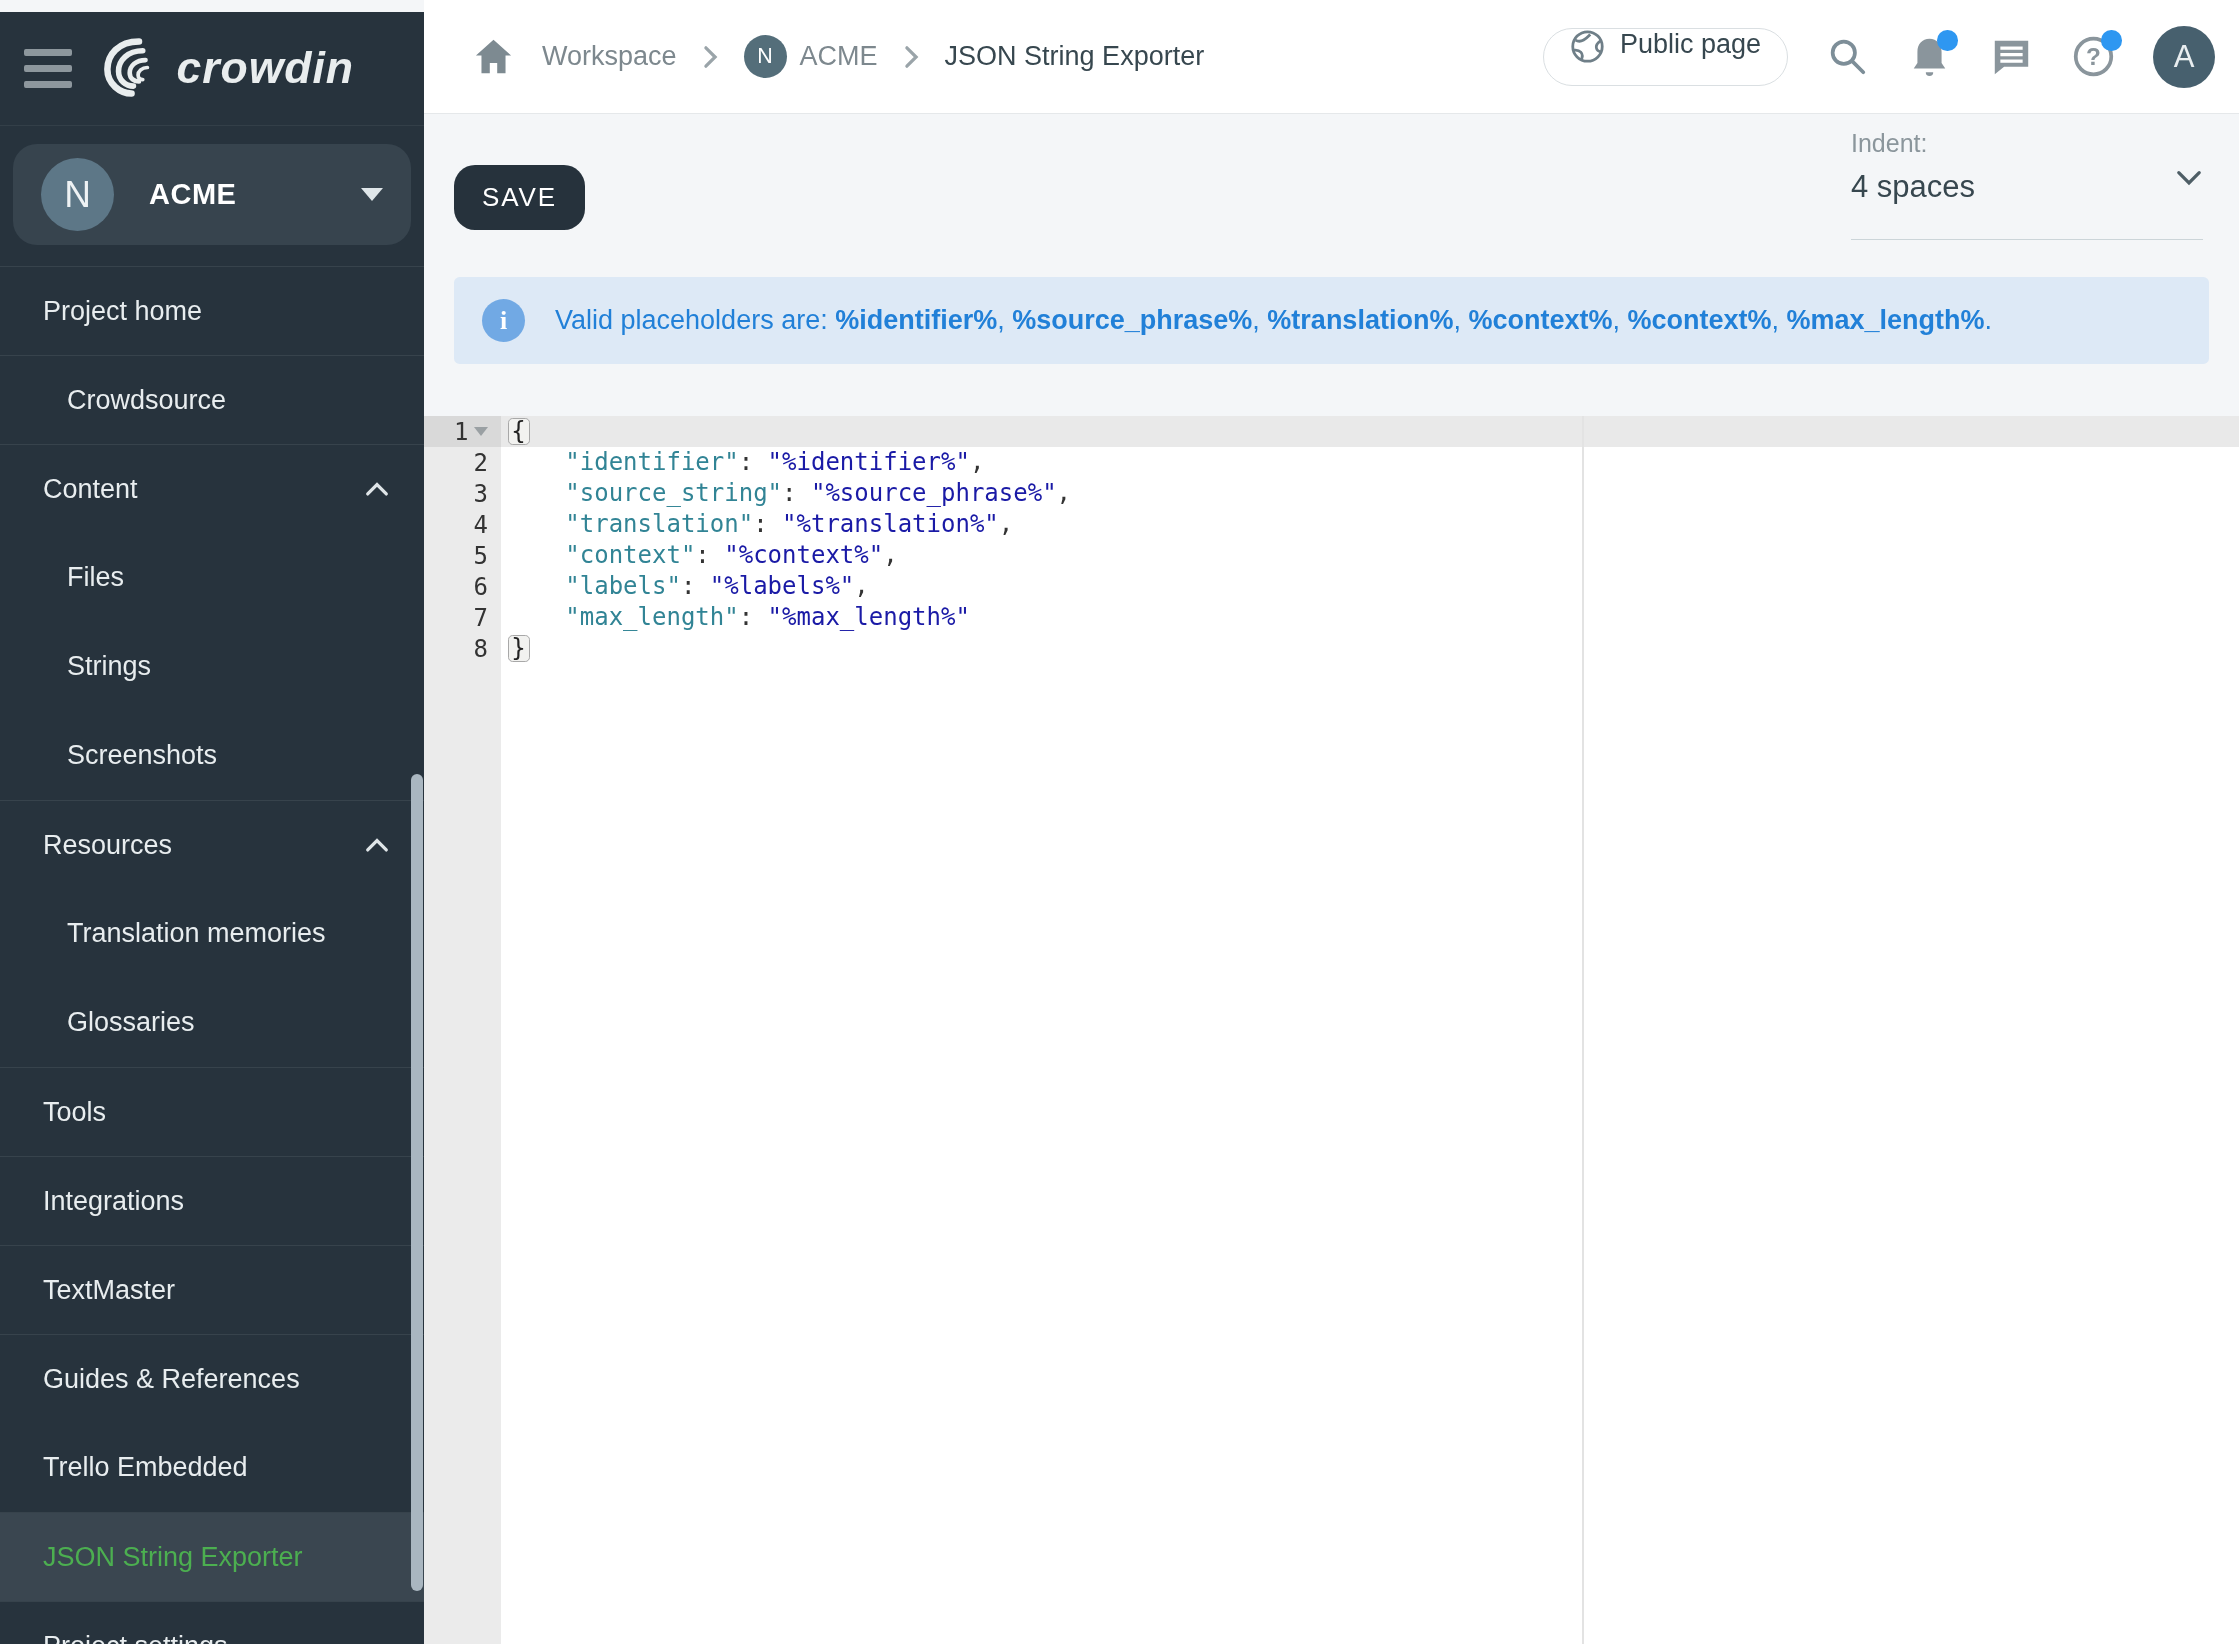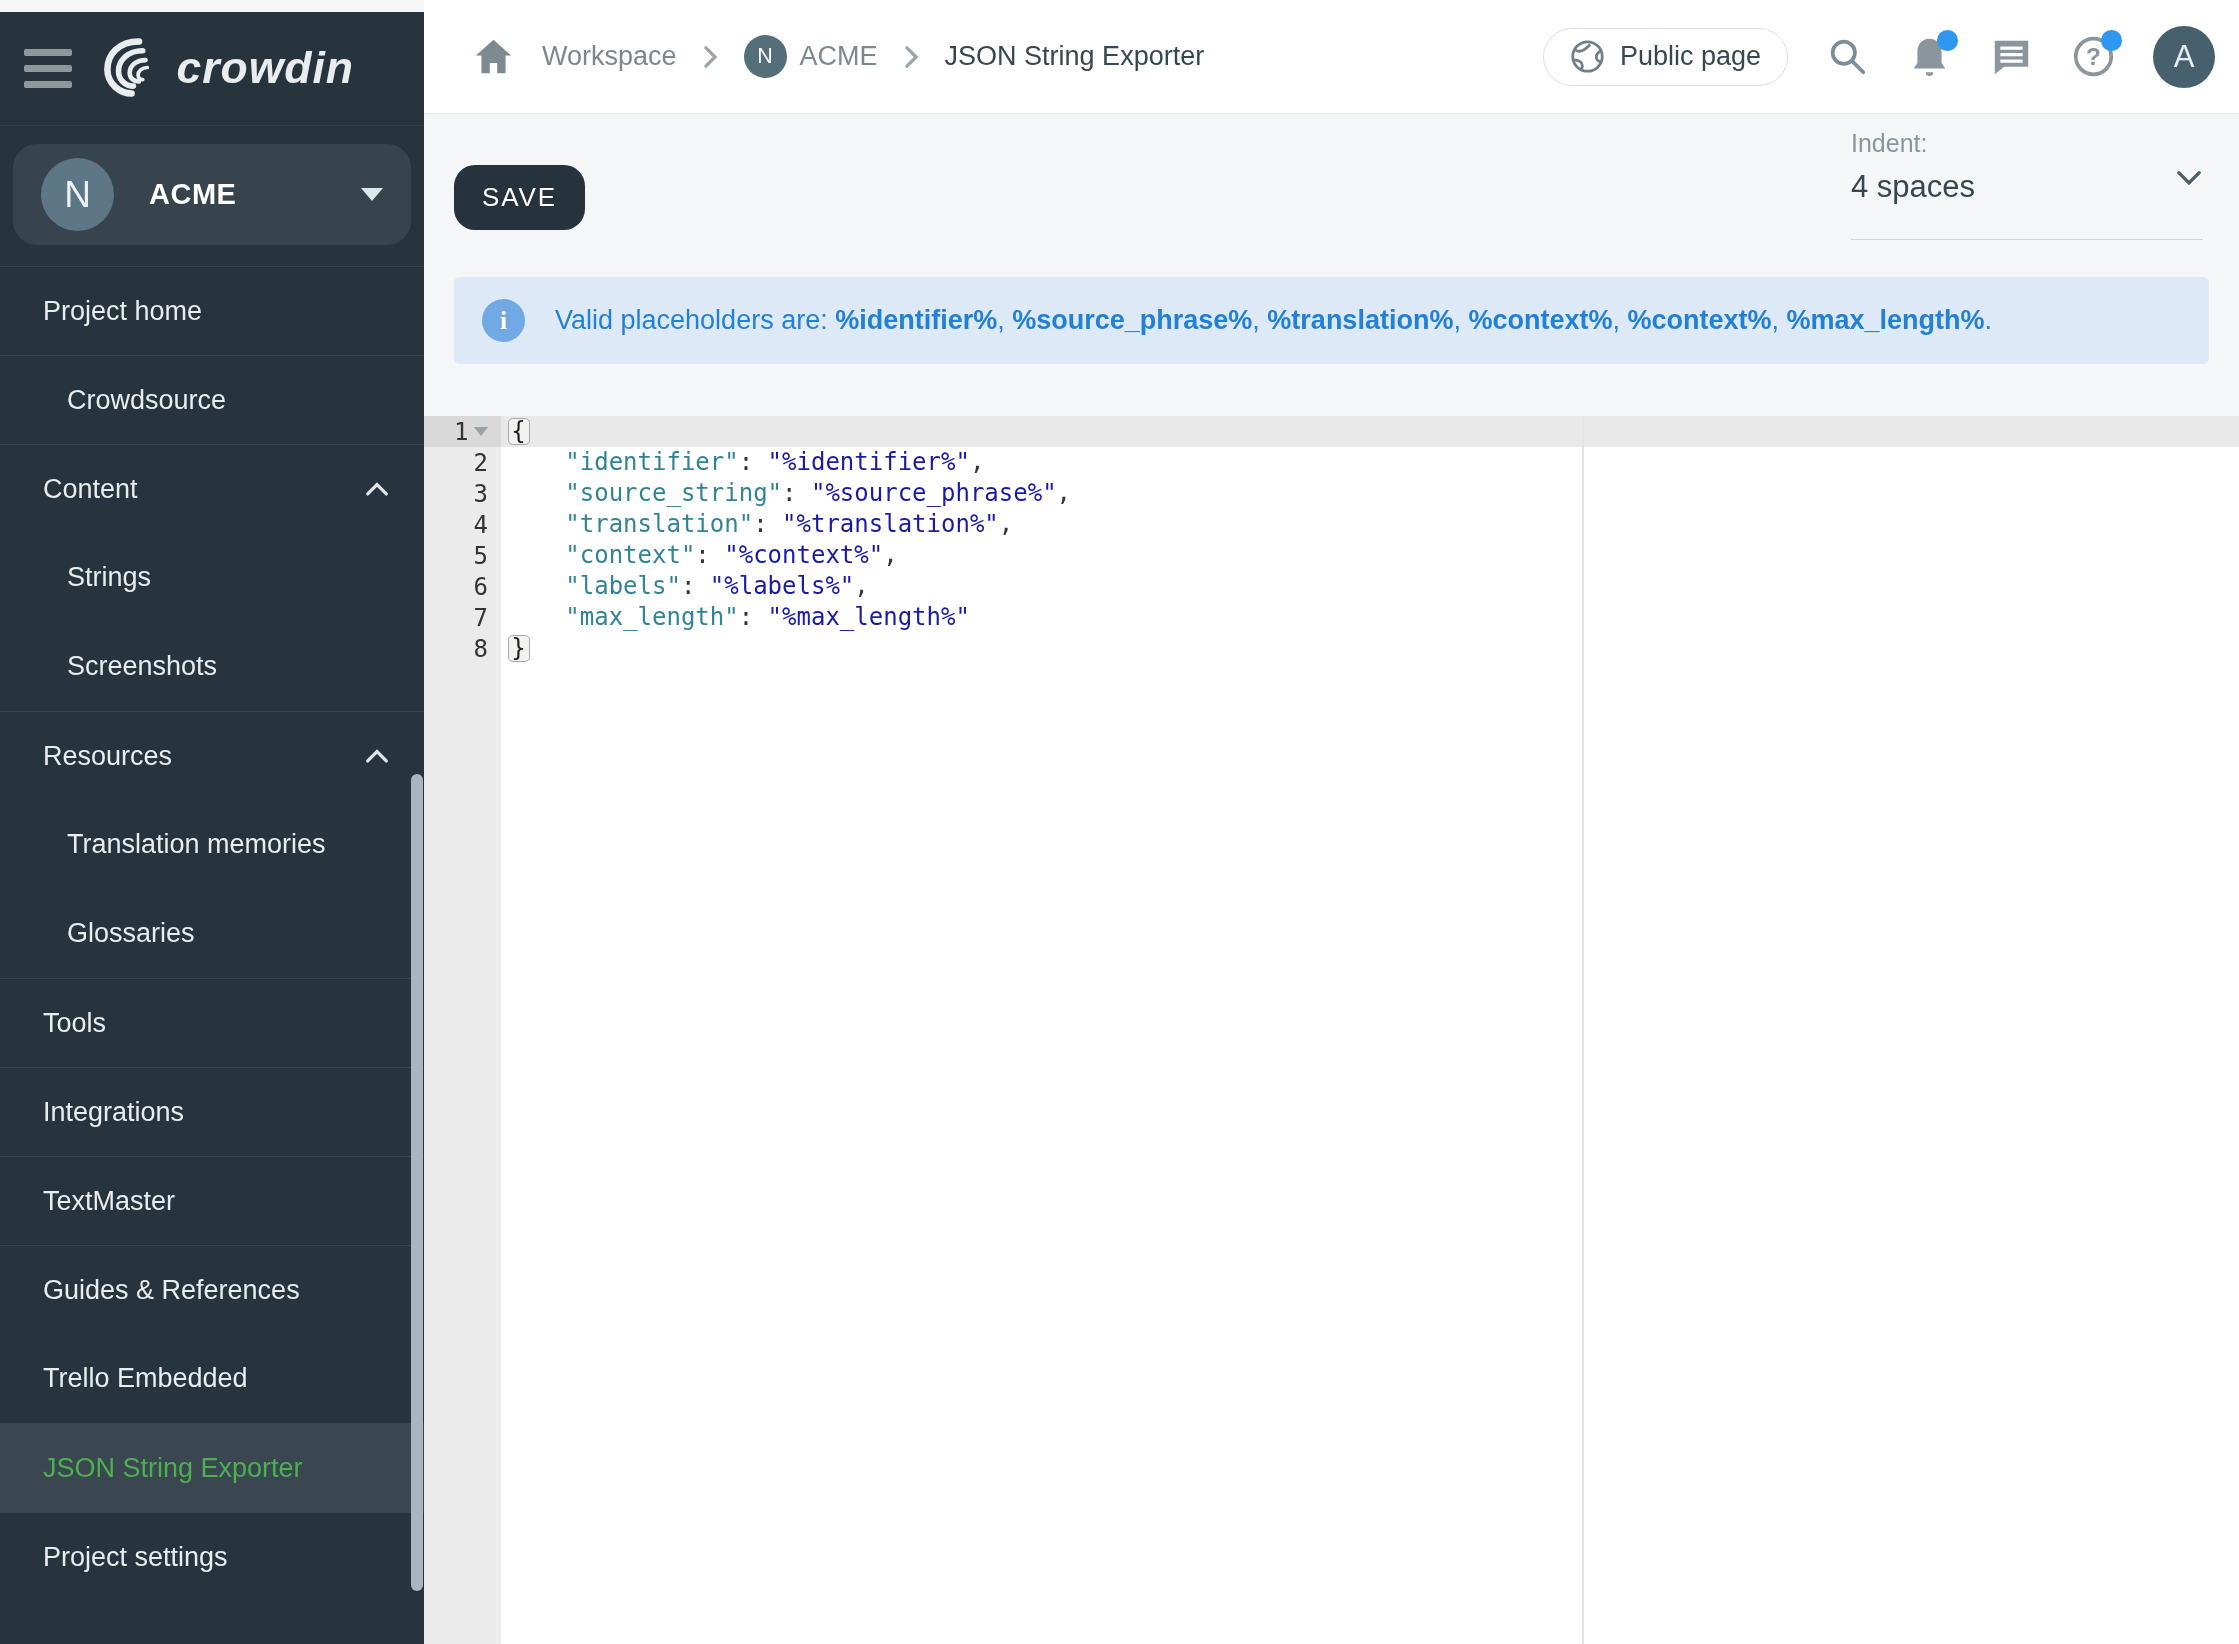--- a/index.html
+++ b/index.html
@@ -37,21 +37,21 @@
   .topbar { height:114px; background:#fff; border-bottom:0.9px solid #e5e8ea; display:flex;
             align-items:center; padding:0 24px 0 47px; }
   .crumbs { display:flex; align-items:center; gap:26px; font-size:27px; color:#7d888e; }
   .crumb { cursor:pointer; }
   .crumb-current { color:#37474f; font-weight:500; cursor:default; }
   .crumb-badge { width:43px; height:43px; border-radius:50%; background:#546e7a; color:#fff;
                  display:flex; align-items:center; justify-content:center; font-size:21.4px; }
   .crumb-proj { display:flex; align-items:center; gap:13px; cursor:pointer; }
 
   .topbar-right { margin-left:auto; display:flex; align-items:center; gap:37px; }
-  .pill { display:flex; align-items:center; gap:15px; border:1.9px solid #dadfe2; border-radius:931px;
+  .pill { display:flex; gap:15px; border:1.9px solid #dadfe2; border-radius:931px;
           height:58px; padding:0 26px; font-size:27px; color:#37474f; background:#fff; cursor:pointer; }
   .iconbtn { position:relative; width:45px; height:45px; display:flex; align-items:center;
              justify-content:center; cursor:pointer; }
   .dot { position:absolute; top:-3.7px; right:-5.6px; width:20.5px; height:20.5px; border-radius:50%; background:#2e97f1; }
   .avatar { width:62px; height:62px; border-radius:50%; background:#47606e; color:#e9eef0;
             display:flex; align-items:center; justify-content:center; font-size:31px; cursor:pointer; }
 
   .content { position:absolute; top:114px; bottom:0; left:0; right:0; background:#f4f6f8; }
   .save-btn { position:absolute; left:30px; top:51px; width:131px; height:65px; background:#26323c;
               color:#fff; font-size:26px; font-weight:500; letter-spacing:1.9px; border:none;
@@ -126,20 +126,23 @@
         <span>Project home</span>
       </div>
       <div class="menu-item sub divided">
         <span>Crowdsource</span>
       </div>
       <div class="menu-item divided">
         <span>Content</span>
         <svg class="chev-up" width="26" height="18.6" viewBox="0 0 28 20">
           <polyline points="4,15 14,5 24,15" fill="none" stroke="#dfe5e8" stroke-width="3.5" stroke-linecap="round"></polyline>
         </svg>
+      </div>
+      <div class="menu-item sub">
+        <span>Files</span>
       </div>
       <div class="menu-item sub">
         <span>Strings</span>
       </div>
       <div class="menu-item sub">
         <span>Screenshots</span>
       </div>
       <div class="menu-item divided">
         <span>Resources</span>
         <svg class="chev-up" width="26" height="18.6" viewBox="0 0 28 20">

